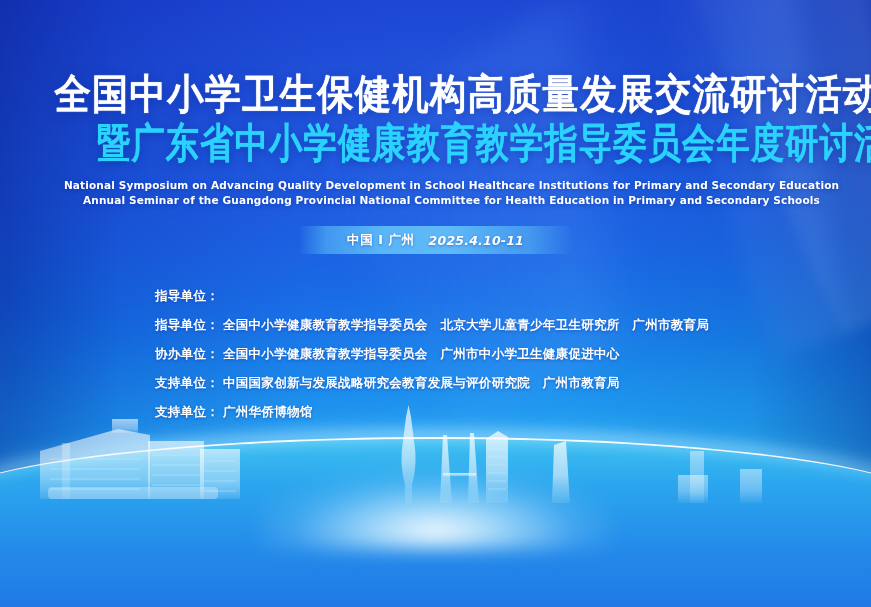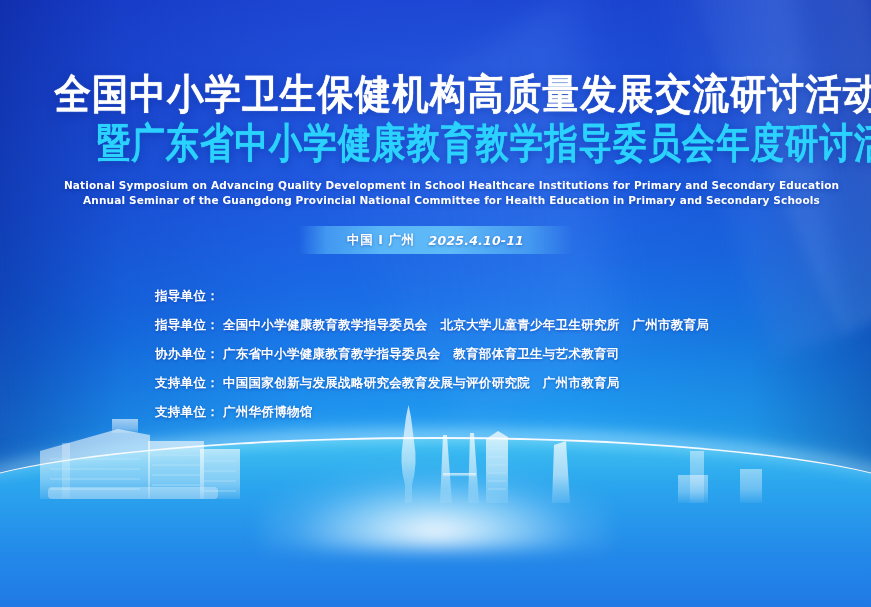--- a/index.html
+++ b/index.html
@@ -389,21 +389,21 @@
     <div class="orgs">
       <div class="org-row">
         <span class="org-label">指导单位：</span>
       </div>
       <div class="org-row">
         <span class="org-label">指导单位：</span>
         <span class="org-value">全国中小学健康教育教学指导委员会　北京大学儿童青少年卫生研究所　广州市教育局</span>
       </div>
       <div class="org-row">
         <span class="org-label">协办单位：</span>
-        <span class="org-value">广东省中小学健康教育教学指导委员会　教育部体育卫生与艺术教育司</span>
+        <span class="org-value">全国中小学健康教育教学指导委员会　广州市中小学卫生健康促进中心</span>
       </div>
       <div class="org-row">
         <span class="org-label">支持单位：</span>
         <span class="org-value">中国国家创新与发展战略研究会教育发展与评价研究院　广州市教育局</span>
       </div>
       <div class="org-row">
         <span class="org-label">支持单位：</span>
         <span class="org-value">广州华侨博物馆</span>
       </div>
     </div>

